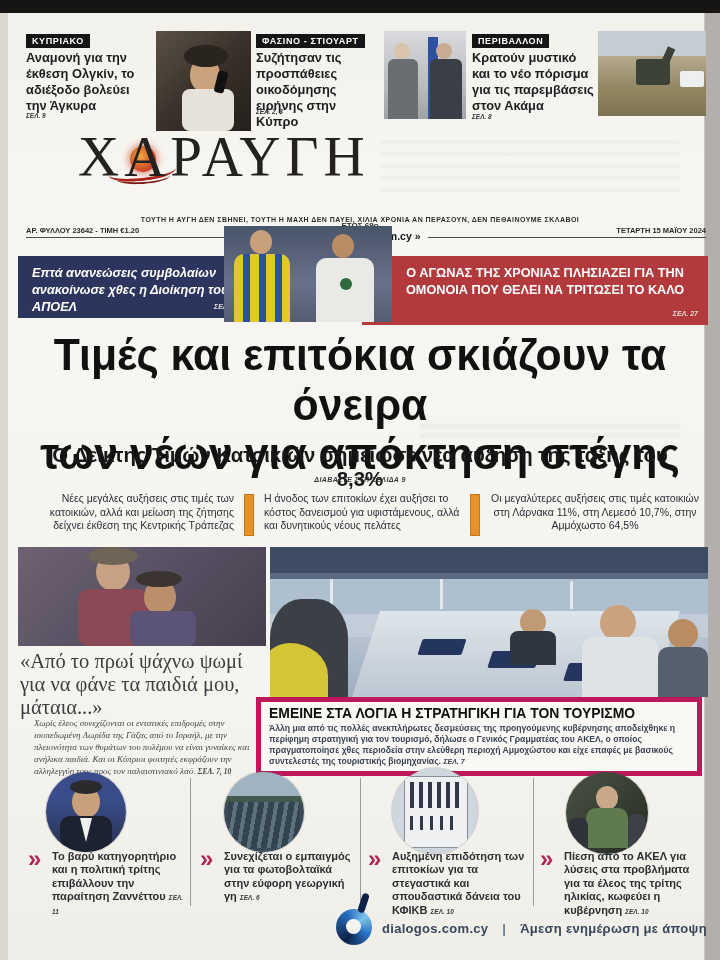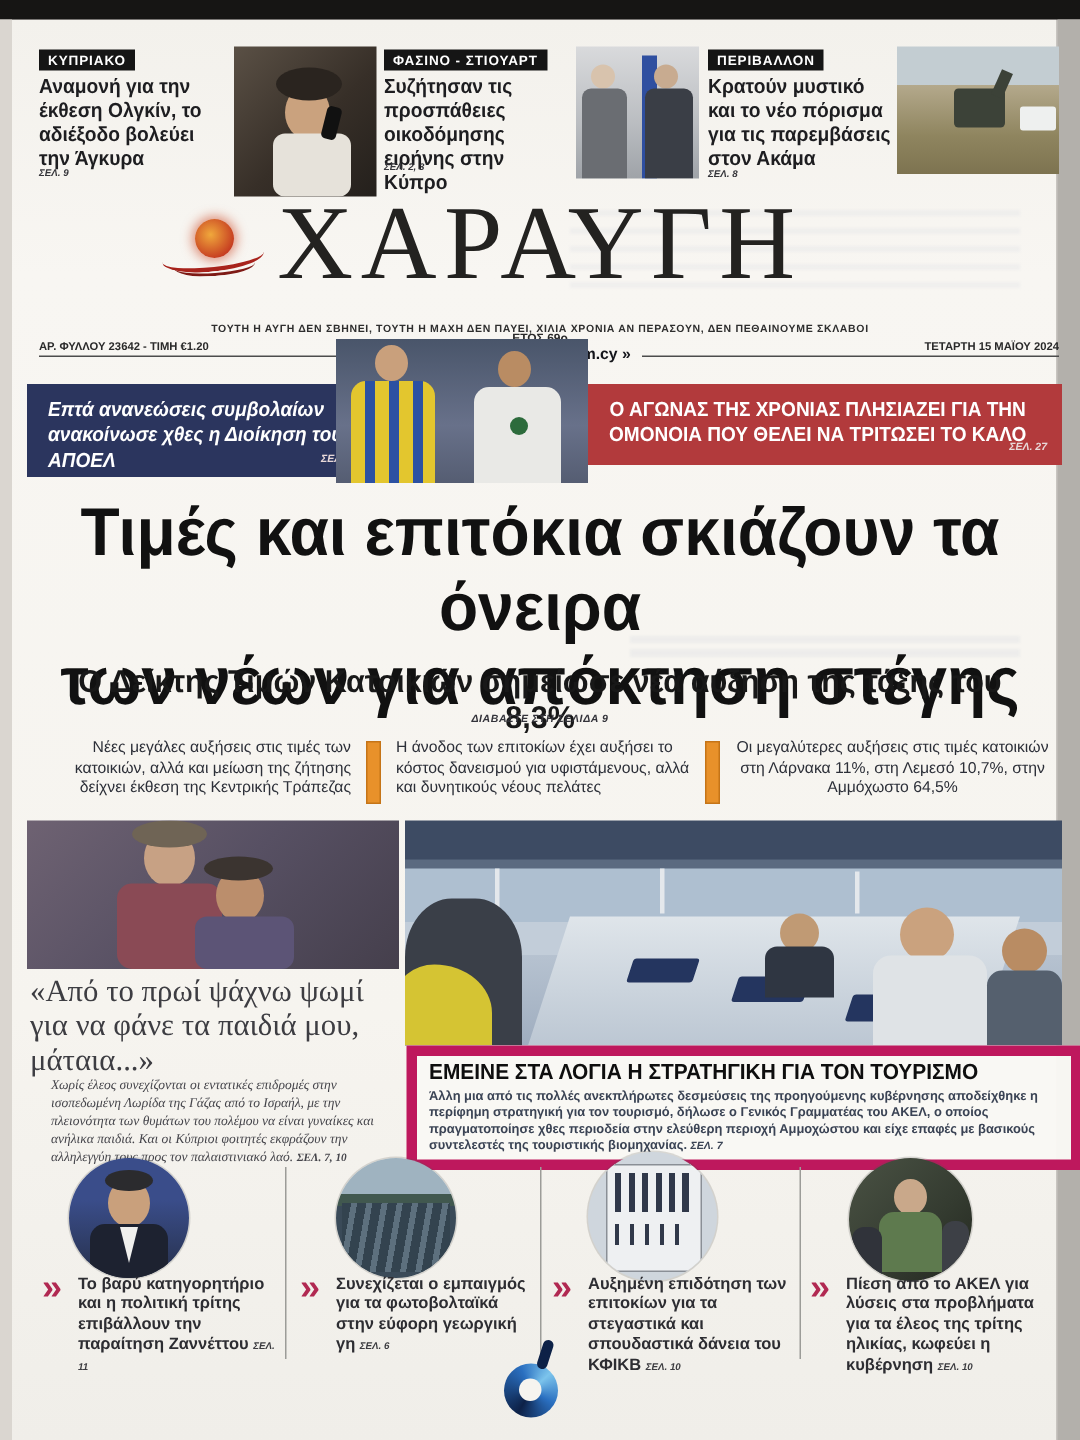--- a/index.html
+++ b/index.html
@@ -16,31 +16,31 @@
   
   .tag{display:inline-block;background:#151515;color:#fff;font-weight:bold;font-size:9px;
        padding:2px 6px;letter-spacing:.6px;}
   .tease-h{position:absolute;font-weight:bold;font-size:13.5px;line-height:1.18;color:#1d1d20;
            transform:scaleX(.95);transform-origin:left top;}
   .pageref{font-size:6.5px;font-weight:bold;font-style:italic;color:#35353a;}
   .photo{position:absolute;overflow:hidden;}
   .ph{position:absolute;}
 
   
-  .mast-title{position:absolute;left:60px;top:128px;width:600px;text-align:center;
-              font-family:"Liberation Serif",serif;font-size:70px;font-weight:500;color:#232220;
+  .mast-title{position:absolute;left:78px;top:128px;width:600px;text-align:left;
+              font-family:"Liberation Serif",serif;font-size:57px;font-weight:500;color:#232220;
               letter-spacing:5px;line-height:1;}
   .motto{position:absolute;left:0;top:216px;width:720px;text-align:center;font-size:7px;
          font-weight:bold;color:#2e2e2e;letter-spacing:.45px;}
   .inforow{position:absolute;font-size:7.5px;font-weight:bold;color:#2a2a2a;}
   .rule{position:absolute;height:1px;background:#4c4c4c;}
 
   
   .box-navy{position:absolute;left:18px;top:256px;width:344px;height:62px;background:#2b355e;}
-  .box-red{position:absolute;left:362px;top:256px;width:346px;height:54px;background:#b23a3c;}
+  .box-red{position:absolute;left:362px;top:256px;width:346px;height:69px;background:#b23a3c;}
   .banner-text{color:#fff;font-weight:bold;font-size:13.5px;line-height:1.25;
                transform:scaleX(.94);transform-origin:left top;}
   .banner-page{font-size:7px;font-style:italic;color:#e8d8d8;font-weight:bold;}
 
   
   .lead-h{position:absolute;left:16px;top:330px;width:688px;text-align:center;color:#111;
           font-size:45px;font-weight:bold;line-height:1.1;transform:scaleX(.95);}
   .lead-sub{position:absolute;left:16px;top:443px;width:688px;text-align:center;color:#181818;
             font-size:21px;font-weight:bold;transform:scaleX(.97);}
   .readmore{position:absolute;left:0;top:476px;width:720px;text-align:center;font-size:7px;
@@ -48,22 +48,22 @@
   .deck{position:absolute;top:492px;font-size:10.5px;line-height:1.3;color:#2c2f38;}
   .deck-bar{position:absolute;top:494px;width:8px;height:40px;background:#e8912a;border:1px solid #c57417;}
 
   
   .quote{position:absolute;left:20px;top:650px;width:248px;font-family:"Liberation Serif",serif;
          font-size:20.5px;color:#3d3d42;line-height:1.13;}
   .gaza-body{position:absolute;left:34px;top:718px;width:230px;font-family:"Liberation Serif",serif;
              font-style:italic;font-size:9px;color:#45454b;line-height:1.33;}
 
   
-  .caption{position:absolute;left:271px;top:697px;width:420px;height:62px;background:rgba(249,248,244,.97);
-           border:7px solid #be185d;padding:3px 8px 4px 8px;}
+  .caption{position:absolute;left:256px;top:697px;width:420px;height:62px;background:rgba(249,248,244,.97);
+           border:5px solid #be185d;padding:3px 8px 4px 8px;}
   .caption-h{font-size:14.5px;font-weight:bold;color:#0e0e0e;transform:scaleX(.96);transform-origin:left top;}
   .caption-b{font-size:8.6px;font-weight:bold;color:#3a4354;line-height:1.28;margin-top:2px;}
 
   
   .vline{position:absolute;width:1px;background:#9c9c98;top:778px;height:128px;}
   .circle{position:absolute;border-radius:50%;overflow:hidden;box-shadow:0 0 0 1px #55555233;}
   .chev{position:absolute;font-size:24px;font-weight:bold;color:#b12952;line-height:1;}
   .bt-text{position:absolute;font-size:11px;font-weight:bold;color:#2d2d32;line-height:1.22;}
   .bt-page{font-size:6.5px;font-style:italic;color:#3c3c40;}
 
@@ -255,13 +255,18 @@
     <span>Πίεση από το ΑΚΕΛ για λύσεις στα προβλήματα για τα έλεος της τρίτης ηλικίας, κωφεύει η κυβέρνηση</span>
     <span class="bt-page">ΣΕΛ. 10</span>
   </div>
 
   <div class="logo-d">
     <div style="position:absolute;left:0;top:16px;width:36px;height:36px;border-radius:50%;
                 background:conic-gradient(from 210deg,#0d2147,#2a6fc0 35%,#7cc4ec 55%,#2a6fc0 75%,#0d2147);"></div>
     <div style="position:absolute;left:10px;top:26px;width:15px;height:15px;border-radius:50%;background:#f6f4ef;"></div>
     <div style="position:absolute;left:24px;top:0;width:7px;height:20px;border-radius:4px;background:#0d2147;transform:rotate(18deg);"></div>
   </div>
+  <div class="footer-text">
+    <span>dialogos.com.cy</span>
+    <span style="margin:0 10px;color:#6b7避a;color:#6b788a;">|</span>
+    <span>Άμεση ενημέρωση με άποψη</span>
+  </div>
 </div>
 
 </body></html>

